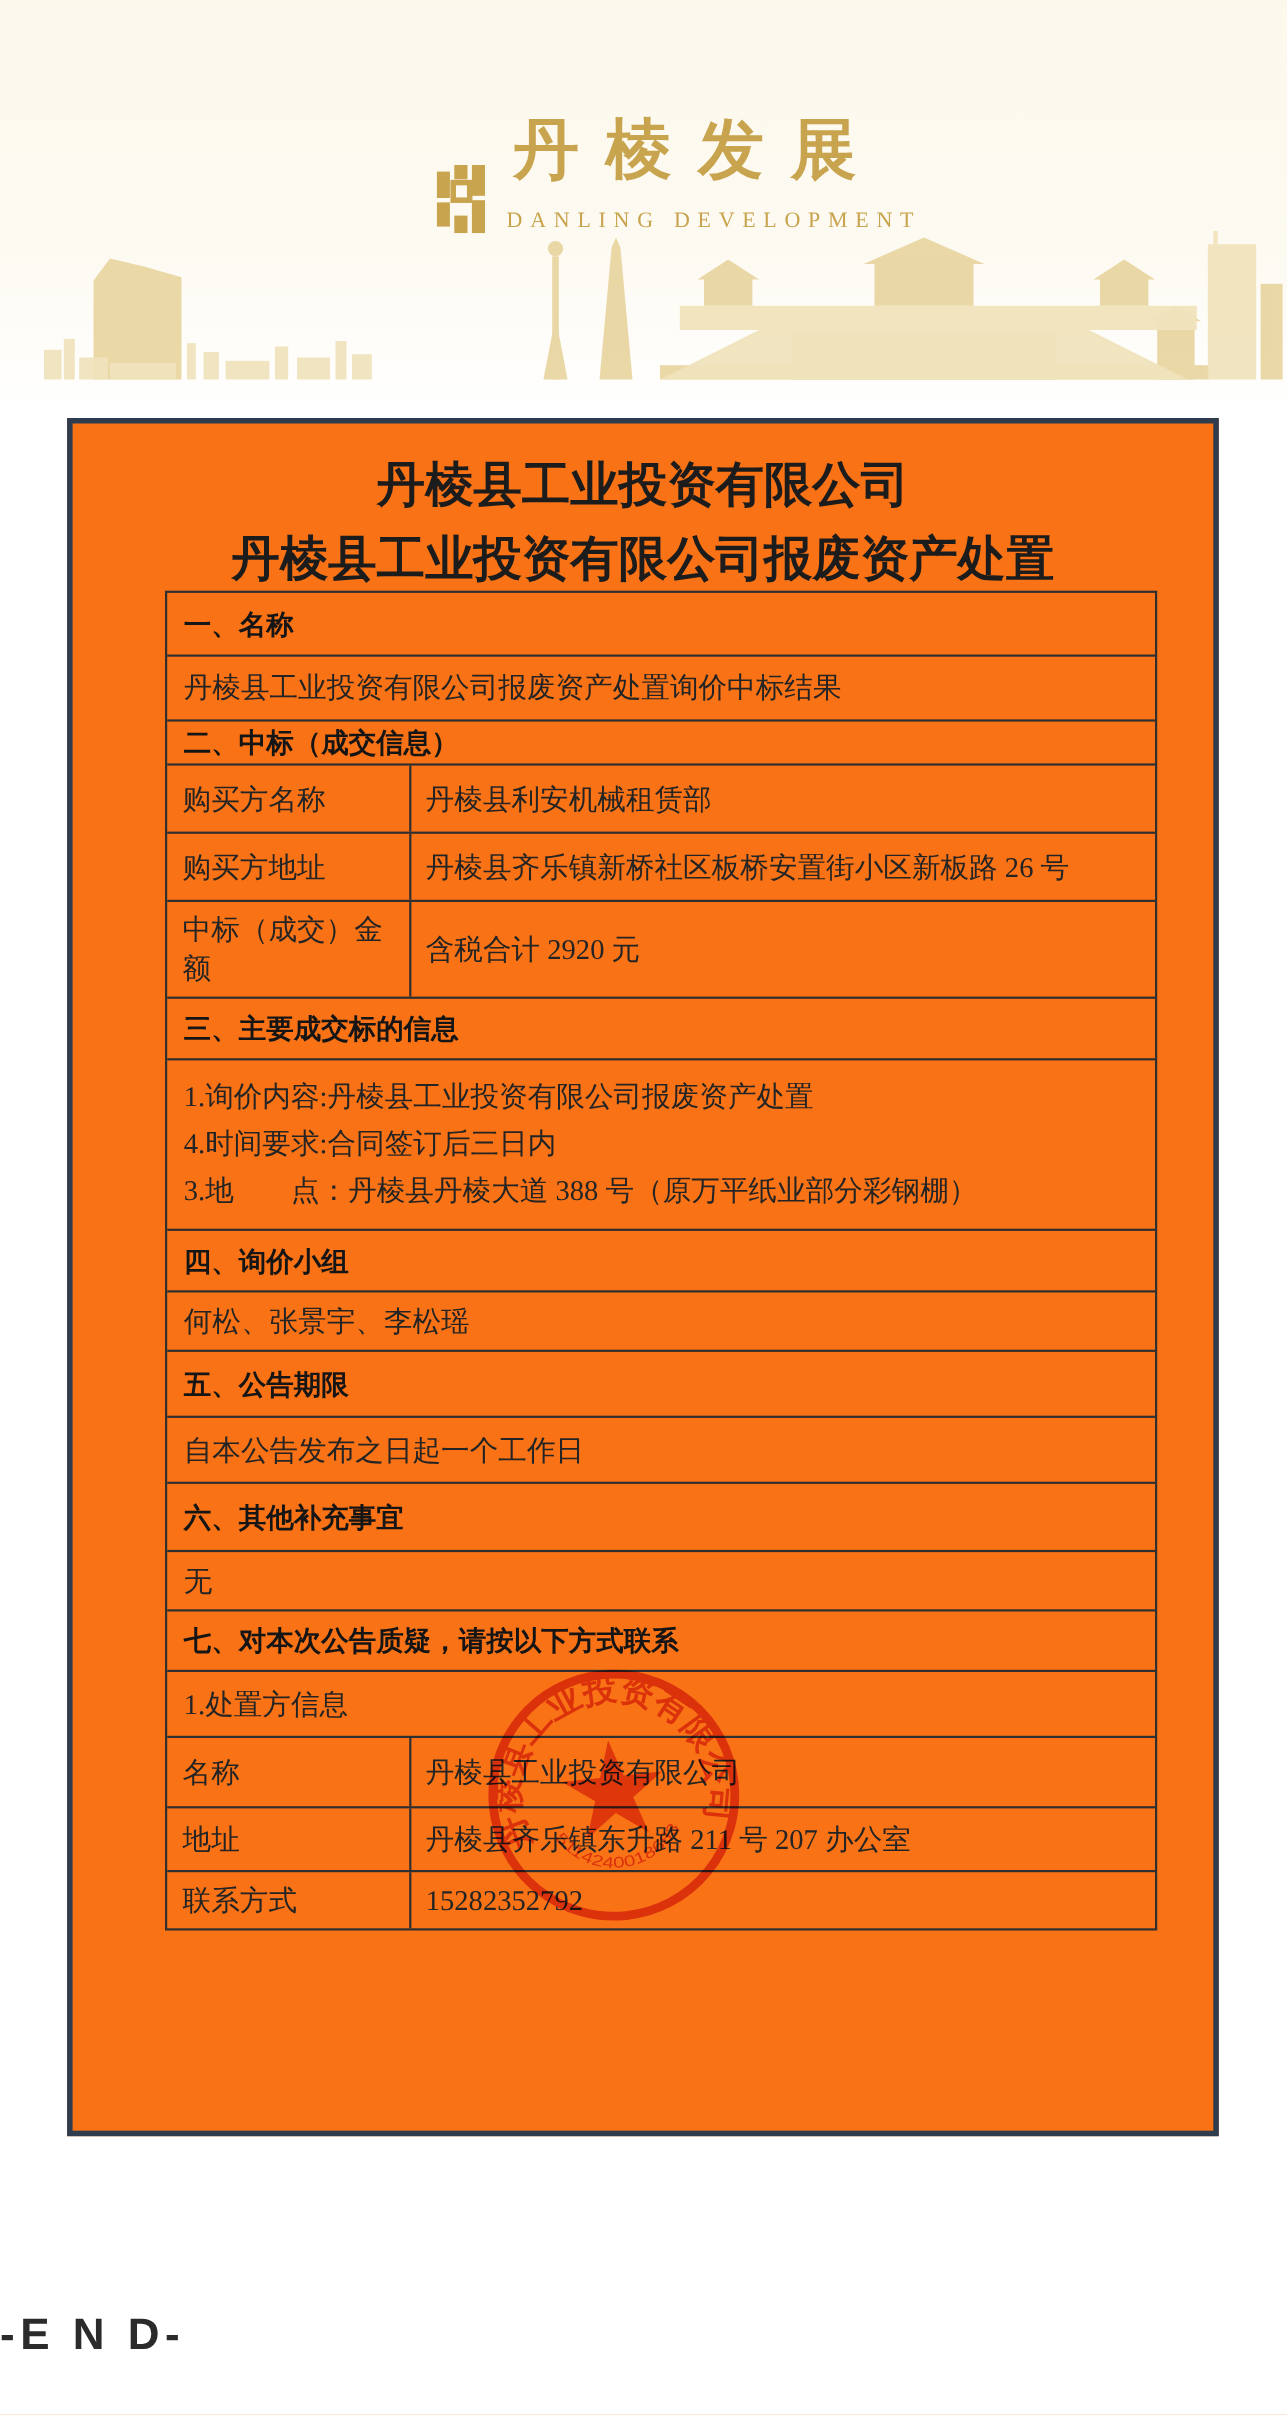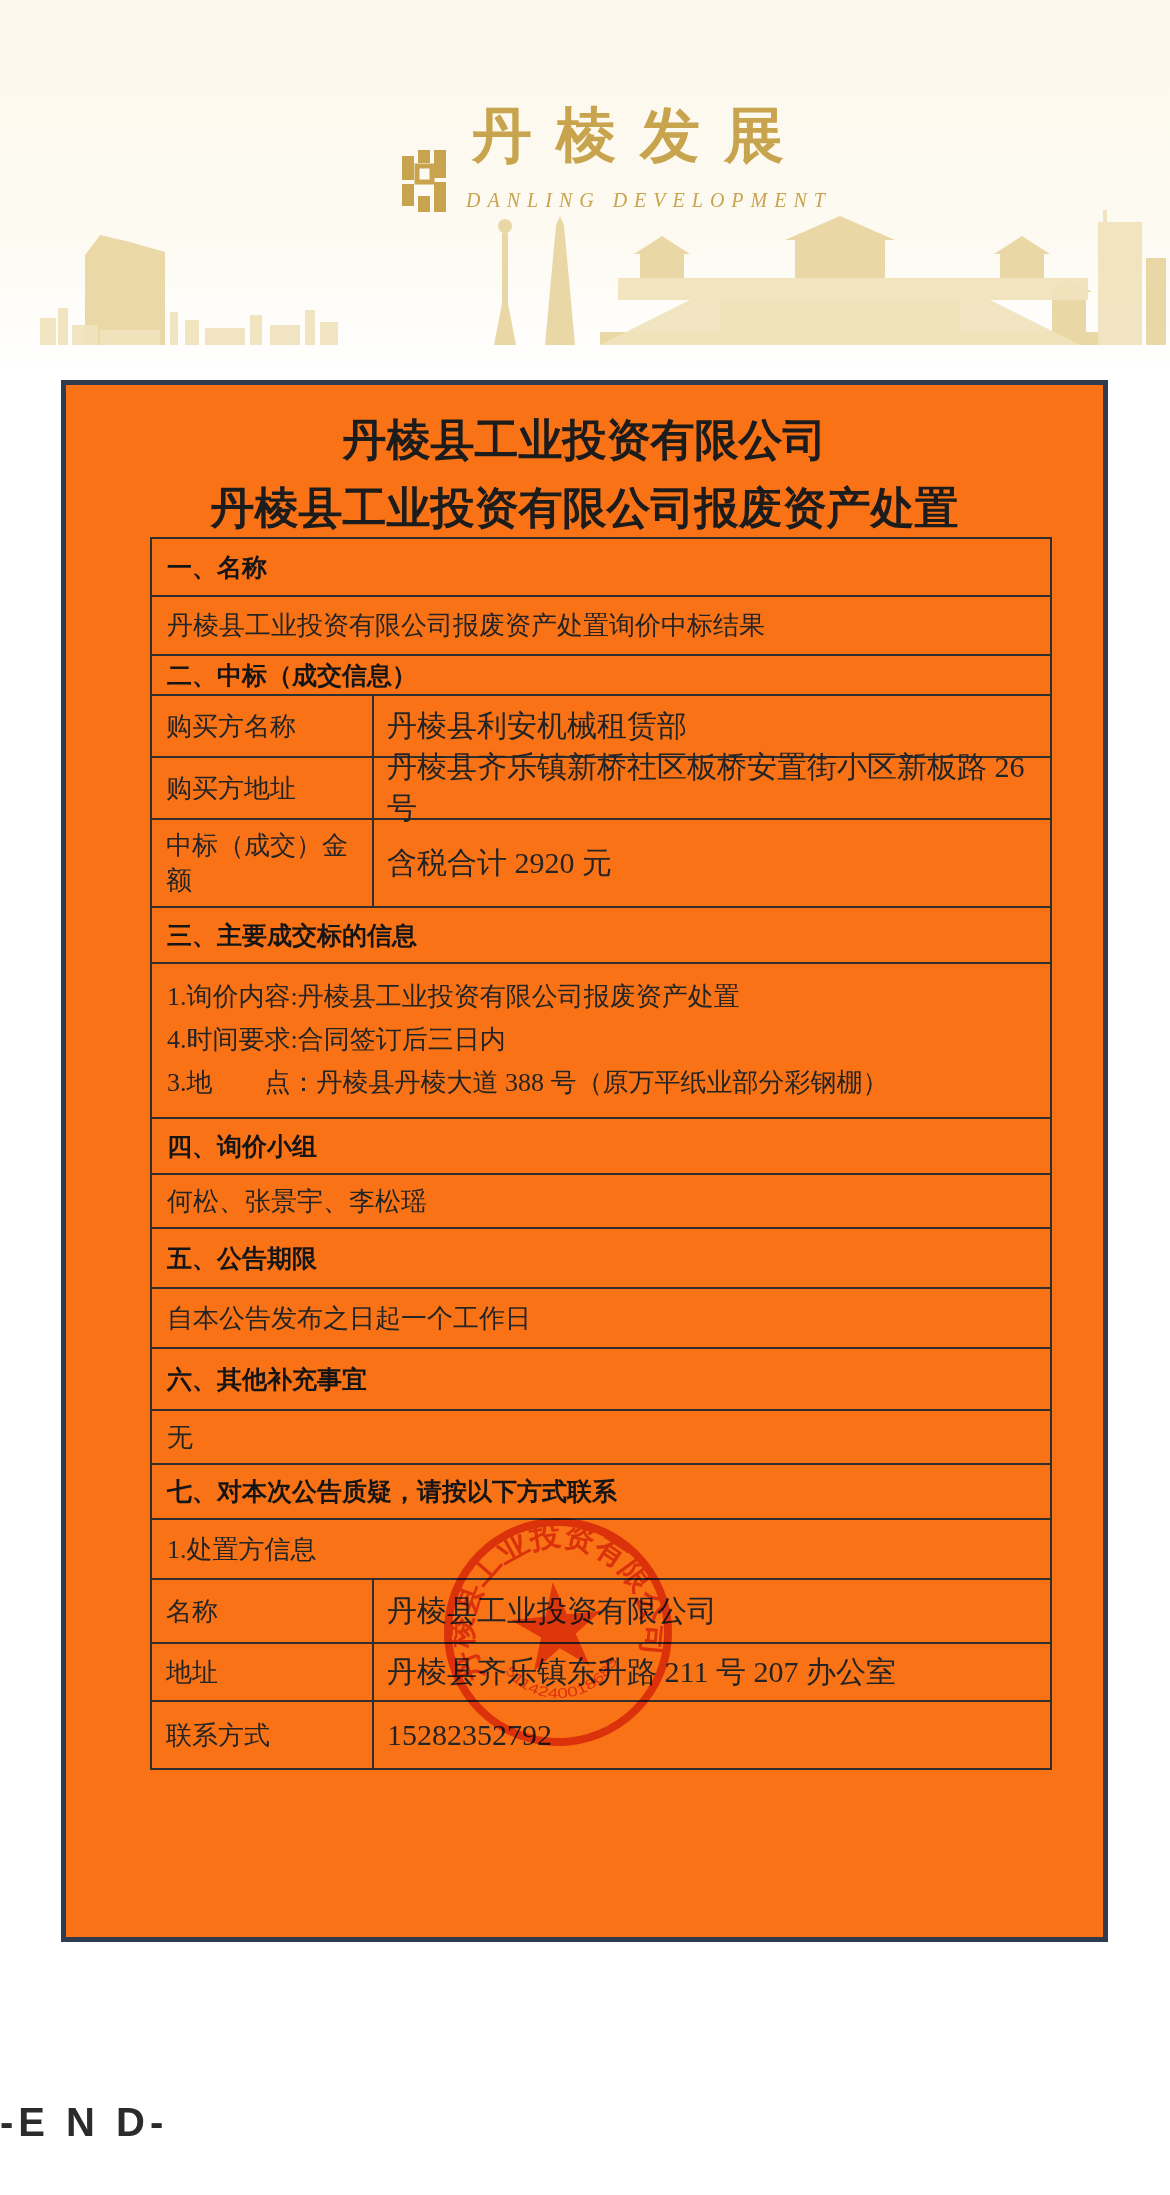--- a/index.html
+++ b/index.html
@@ -7,39 +7,39 @@
   .page{position:relative;width:1170px;height:2195px;overflow:hidden;background:#ffffff;}
 
   
   .header{position:absolute;left:0;top:0;width:1170px;height:375px;
     background:linear-gradient(180deg,#fcf8ec 0%,#fdfaf2 62%,#ffffff 100%);}
   .logo-row{position:absolute;left:0;top:96px;width:100%;display:flex;justify-content:center;align-items:flex-end;gap:20px;margin-left:32px;}
   .logo-icon{flex:0 0 auto;}
   .logo-cn{font-size:60px;font-weight:bold;letter-spacing:24px;color:#c9a44e;
     font-family:"Liberation Serif",serif;text-indent:6px;white-space:nowrap;}
   .logo-en{margin-top:12px;text-align:center;font-size:20px;letter-spacing:7px;color:#c9a44e;
-    font-family:"Liberation Serif",serif;white-space:nowrap;font-style:italic;}
+    font-family:"Liberation Serif",serif;white-space:nowrap;}
   .skyline{position:absolute;left:0;top:200px;}
 
   
   .doc-frame{position:absolute;left:61px;top:380px;width:1047px;height:1562px;
     border:5px solid #2e3c4e;background:#f97316;box-sizing:border-box;}
   .doc-title{position:absolute;left:0;top:22px;width:100%;text-align:center;
     font-family:"Liberation Serif",serif;font-weight:bold;font-size:44px;color:#1c1c1c;line-height:1.55;}
 
   
   .ntable{position:absolute;left:84px;top:152px;width:902px;border:2px solid #2f2f2f;box-sizing:border-box;color:#242424;}
   .row{box-sizing:border-box;display:flex;align-items:center;}
   .row + .row{border-top:2px solid #2f2f2f;}
   .row.section{font-family:"Liberation Sans",sans-serif;font-weight:700;font-size:25px;padding-left:15px;color:#151515;}
   .row.single{font-family:"Liberation Serif",serif;font-size:26px;padding-left:15px;}
   .row.pair{padding:0;}
   .cl{width:222px;align-self:stretch;display:flex;align-items:center;border-right:2px solid #2f2f2f;
       padding-left:14px;box-sizing:border-box;font-size:26px;font-family:"Liberation Serif",serif;}
-  .cv{flex:1;display:flex;align-items:center;padding-left:13px;font-size:30px;font-family:"Liberation Serif",serif;}
+  .cv{flex:1;display:flex;align-items:center;padding-left:13px;font-size:26px;font-family:"Liberation Serif",serif;}
   .row.multi{flex-direction:column;align-items:flex-start;justify-content:center;padding-left:15px;
       font-size:26px;line-height:1.65;font-family:"Liberation Serif",serif;}
 
   
   .stamp{position:absolute;left:372px;top:1127px;transform:rotate(-6deg);
     mix-blend-mode:multiply;opacity:0.9;pointer-events:none;}
 
   
   .footer{position:absolute;left:0;top:2100px;width:100%;text-align:left;
     font-family:"Liberation Sans",sans-serif;font-weight:bold;font-size:40px;letter-spacing:5px;color:#2b2b2b;}
@@ -149,21 +149,21 @@
       <div class="row single" style="height:60px">1.处置方信息</div>
 
       <div class="row pair" style="height:64px">
         <div class="cl">名称</div>
         <div class="cv">丹棱县工业投资有限公司</div>
       </div>
       <div class="row pair" style="height:58px">
         <div class="cl">地址</div>
         <div class="cv">丹棱县齐乐镇东升路 211 号 207 办公室</div>
       </div>
-      <div class="row pair" style="height:68px">
+      <div class="row pair" style="height:53px">
         <div class="cl">联系方式</div>
         <div class="cv">15282352792</div>
       </div>
     </div>
 
     <svg class="stamp" width="240" height="240" viewBox="0 0 240 240">
       <g opacity="0.85">
         <circle cx="120" cy="120" r="110" fill="none" stroke="#d8414b" stroke-width="8"></circle>
         <polygon fill="#d8414b" opacity="0.92" points="120,70 130.8,103.2 165.6,103.2 137.4,123.7 148.2,156.8 120,136.3 91.8,156.8 102.6,123.7 74.4,103.2 109.2,103.2"></polygon>
         <path id="sealTopArc" d="M 42.1,156.4 A 86,86 0 1 1 197.9,156.4" fill="none"></path>

